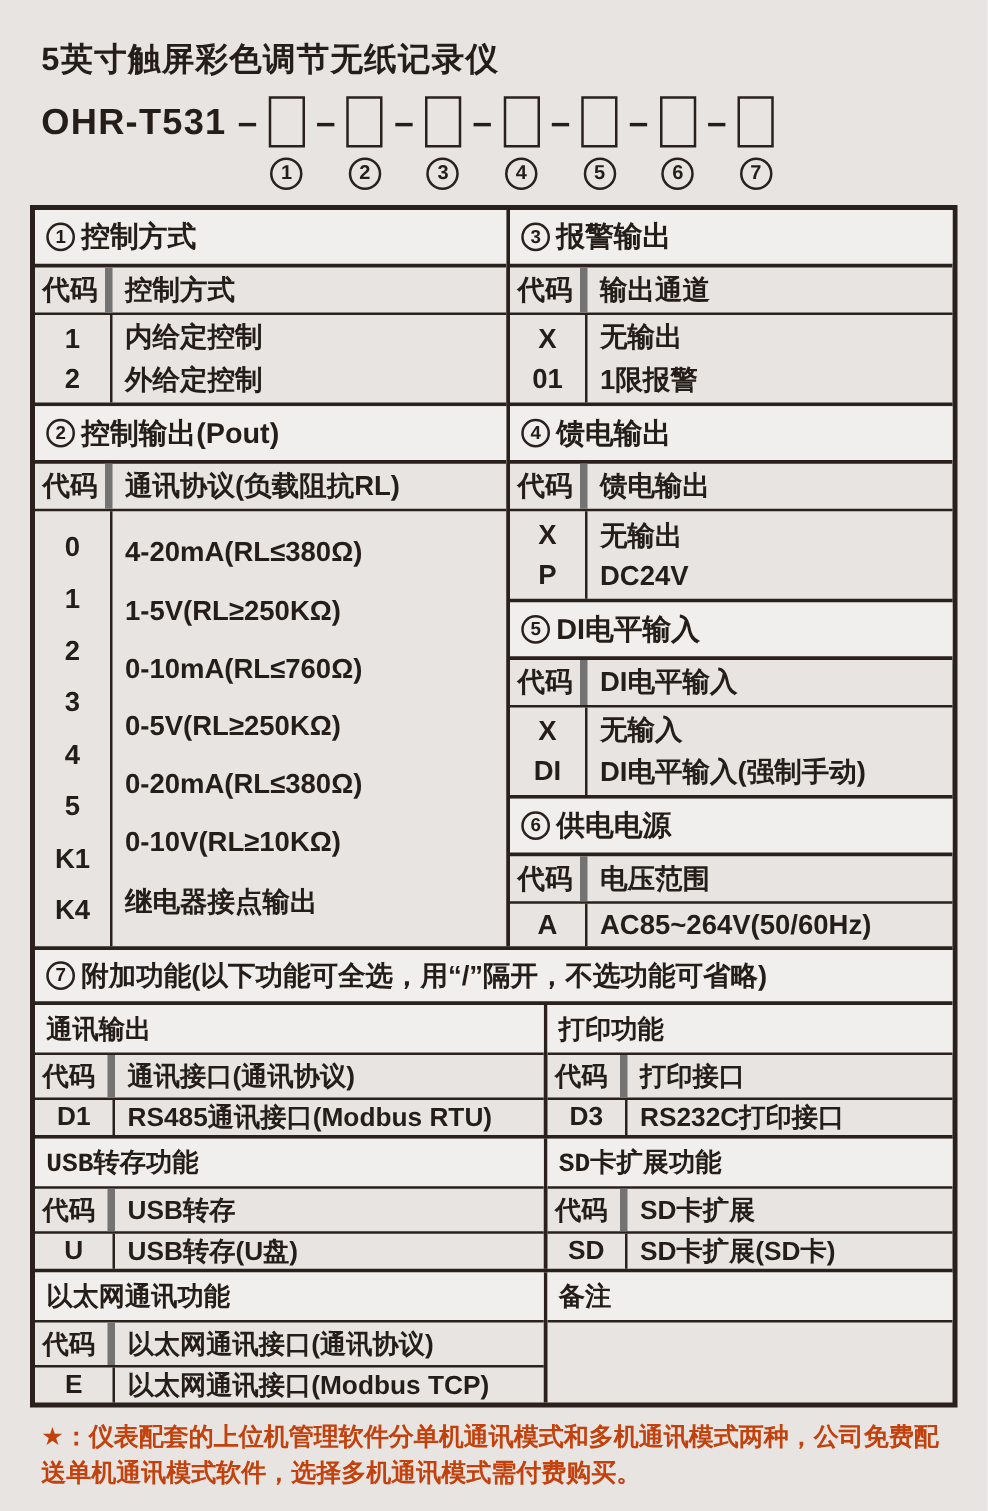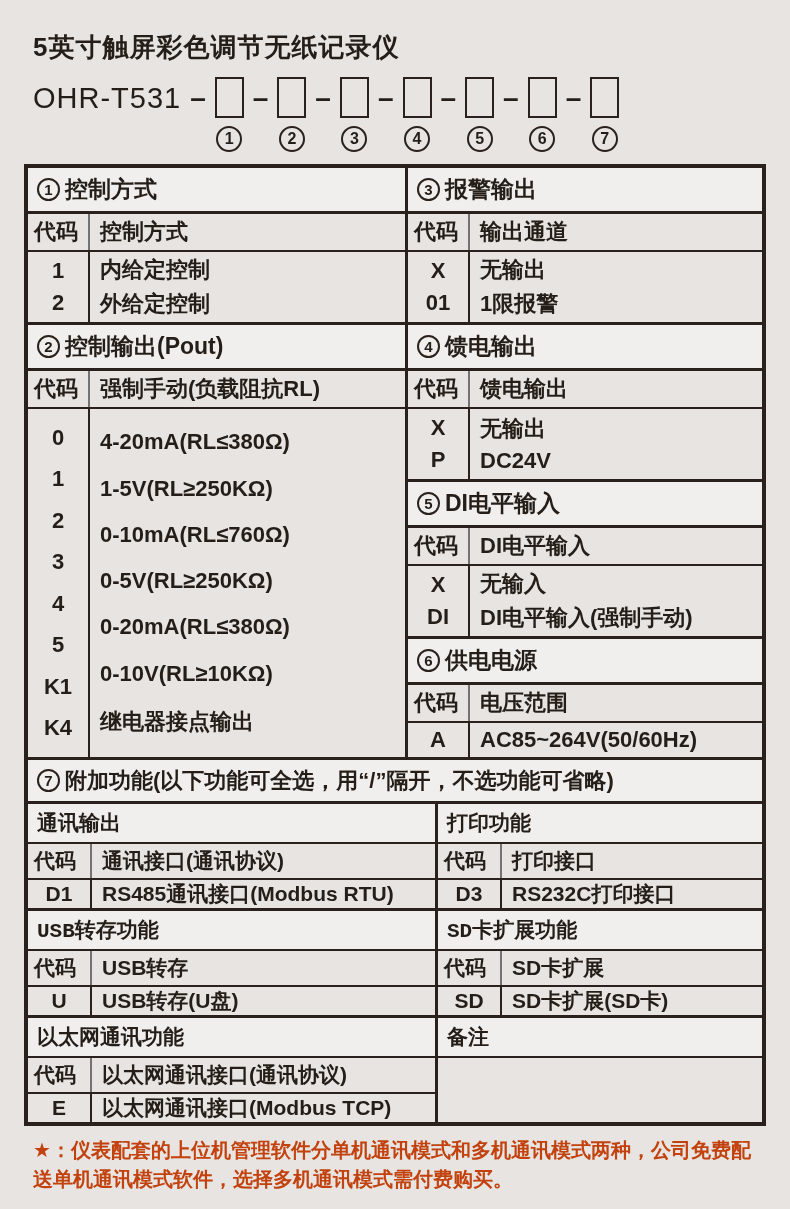--- a/index.html
+++ b/index.html
@@ -5,38 +5,38 @@
   html,body{margin:0;padding:0;}
   .sheet{
     width:790px;height:1209px;overflow:hidden;box-sizing:border-box;
     background:#e7e4e1;color:#241d18;
     font-family:"Liberation Sans","DejaVu Sans",sans-serif;
     padding:30px 24px 0 24px;
   }
   .page-title{font-size:26px;font-weight:700;margin:0 0 12px 9px;letter-spacing:1px;}
   
   .model-row{display:flex;align-items:flex-start;margin-left:9px;}
-  .model-label{font-size:29px;font-weight:400;line-height:42px;letter-spacing:1px;white-space:nowrap;}
+  .model-label{font-size:29px;font-weight:700;line-height:42px;letter-spacing:1px;white-space:nowrap;}
   .dash{font-size:28px;font-weight:700;line-height:42px;margin:0 9px;}
   .slot{display:flex;flex-direction:column;align-items:center;}
   .box{width:29px;height:41px;border:2.5px solid #2a211c;box-sizing:border-box;}
   .circ{width:26px;height:26px;border:2px solid #2a211c;border-radius:50%;box-sizing:border-box;
         display:flex;align-items:center;justify-content:center;font-size:16px;font-weight:600;}
   .slot .circ{margin-top:8px;}
   
   .big-table{margin-top:12px;border:4px solid #2a211c;background:#e7e4e1;}
   .top-grid{display:grid;grid-template-columns:380px 1fr;height:592px;border-bottom:3px solid #2a211c;box-sizing:border-box;}
   .colL{border-right:3px solid #2a211c;}
   .colL,.colR{display:flex;flex-direction:column;box-sizing:border-box;min-width:0;}
   .sec-title{height:46px;flex:0 0 auto;background:#f0efee;border-bottom:3px solid #2a211c;box-sizing:border-box;
              display:flex;align-items:center;gap:5px;padding-left:9px;font-size:23px;font-weight:700;}
   .badge{width:23px;height:23px;border:2px solid #2a211c;border-radius:50%;box-sizing:border-box;flex:none;
          display:inline-flex;align-items:center;justify-content:center;font-size:15px;font-weight:700;}
   .hdr{height:38px;flex:0 0 auto;display:grid;grid-template-columns:62px 1fr;border-bottom:2px solid #2a211c;box-sizing:border-box;}
-  .hc{border-right:2px solid #737373;display:flex;align-items:center;padding-left:6px;font-size:22px;font-weight:700;box-sizing:border-box;}
+  .hc{border-right:6px solid #737373;display:flex;align-items:center;padding-left:6px;font-size:22px;font-weight:700;box-sizing:border-box;}
   .hd{display:flex;align-items:center;padding-left:10px;font-size:22px;font-weight:700;min-width:0;}
   .datab{display:grid;grid-template-columns:62px 1fr;box-sizing:border-box;}
   .datab .cc{border-right:2px solid #2a211c;display:flex;flex-direction:column;justify-content:space-evenly;box-sizing:border-box;}
   .datab .dc{display:flex;flex-direction:column;justify-content:space-evenly;min-width:0;}
   .cell{display:flex;align-items:center;font-size:22px;font-weight:600;white-space:nowrap;}
   .cc .cell{justify-content:center;}
   .dc .cell{padding-left:10px;}
   .h2r{height:73px;flex:0 0 auto;border-bottom:3px solid #2a211c;}
   .growb{flex:1 1 auto;}
   
@@ -127,21 +127,21 @@
             <div class="cell">外给定控制</div>
           </div>
         </div>
 
         <div class="sec-title">
           <span class="badge">2</span>
           <span>控制输出(Pout)</span>
         </div>
         <div class="hdr">
           <div class="hc">代码</div>
-          <div class="hd">强制手动(负载阻抗RL)</div>
+          <div class="hd">通讯协议(负载阻抗RL)</div>
         </div>
         <div class="datab growb">
           <div class="cc">
             <div class="cell">0</div>
             <div class="cell">1</div>
             <div class="cell">2</div>
             <div class="cell">3</div>
             <div class="cell">4</div>
             <div class="cell">5</div>
             <div class="cell">K1</div>

